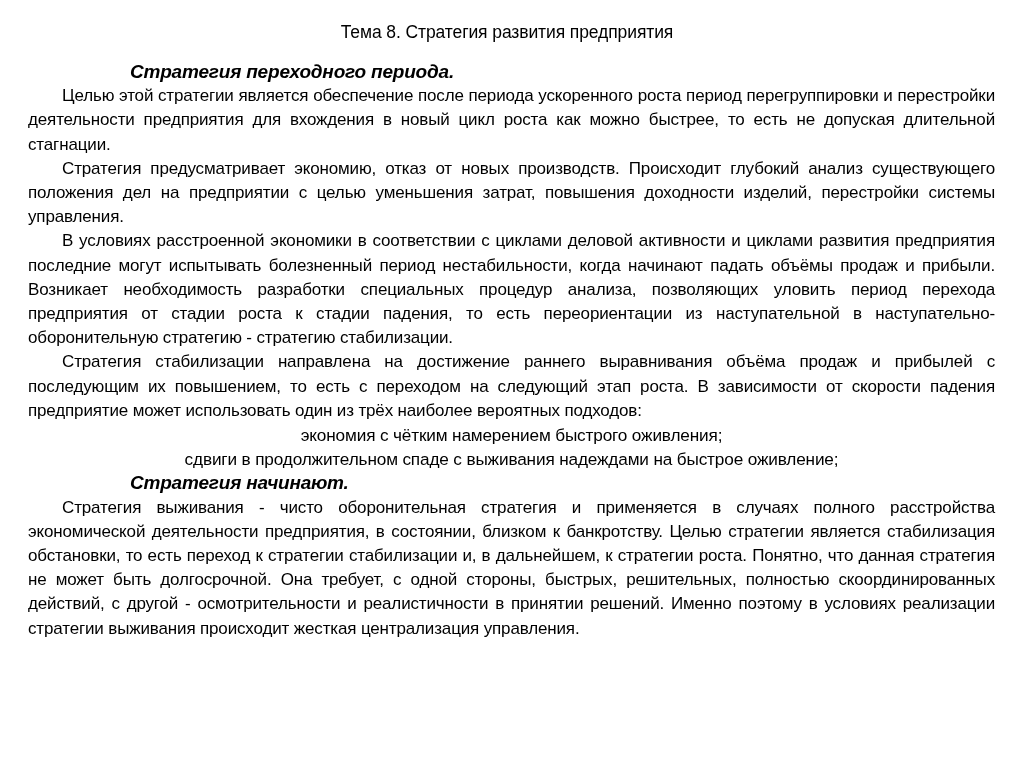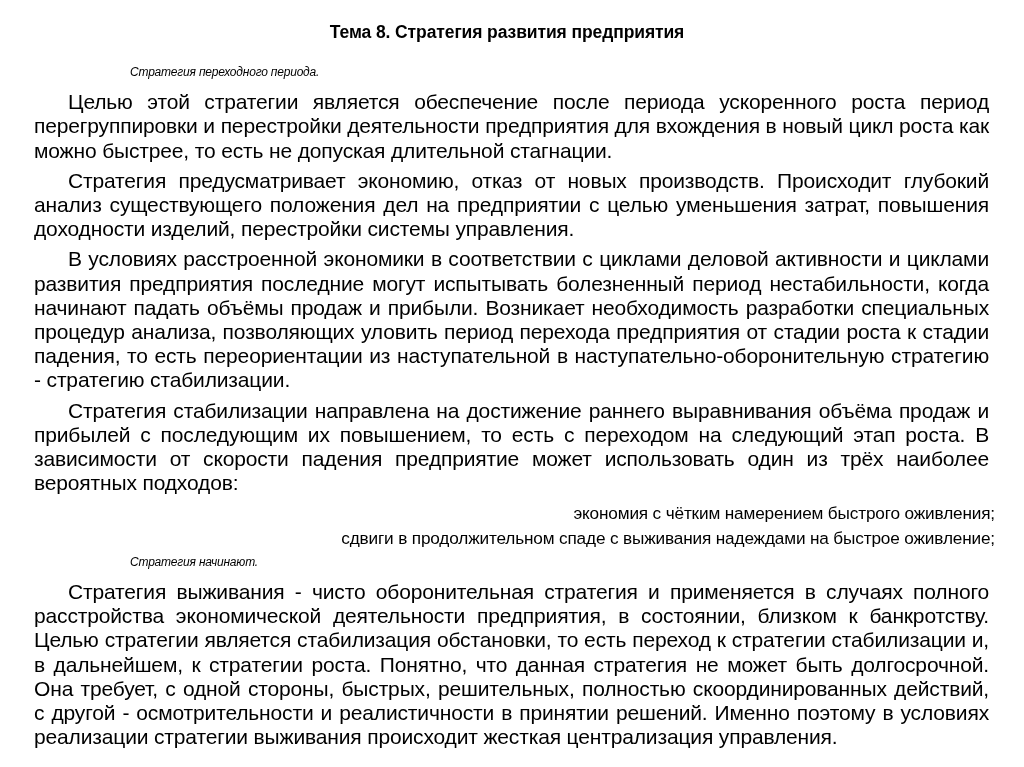--- a/index.html
+++ b/index.html
@@ -25,63 +25,63 @@
     box-sizing: border-box;
   }
 
   .doc-title {
     position: absolute;
     top: 9px;
     left: 0;
     width: 1014px;
     text-align: center;
     font-size: 17.5px;
-    font-weight: bold;
+    font-weight: normal;
     letter-spacing: -0.1px;
     line-height: 22px;
   }
 
   .content {
     position: absolute;
     top: 60px;
     left: 28px;
     width: 967px;
   }
 
   .para {
-    font-size: 21px;
+    font-size: 17px;
     line-height: 24.2px;
     text-align: justify;
     text-justify: inter-word;
-    margin: 6px;
+    margin: 0;
     letter-spacing: -0.15px;
     word-spacing: 0px;
   }
 
   
   .para.indent {
     text-indent: 34px;
   }
 
   .subhead {
-    font-size: 12px;
+    font-size: 19px;
     line-height: 24.2px;
-    font-weight: normal;
+    font-weight: bold;
     font-style: italic;
     margin: 0;
     padding-left: 102px;
     letter-spacing: -0.2px;
     white-space: nowrap;
   }
 
   .listline {
     font-size: 17.2px;
     line-height: 24.2px;
     margin: 0;
-    text-align: right;
+    text-align: center;
     letter-spacing: -0.15px;
   }
 
   
 </style>
 </head>
 <body>
 
 <div class="page">
 

